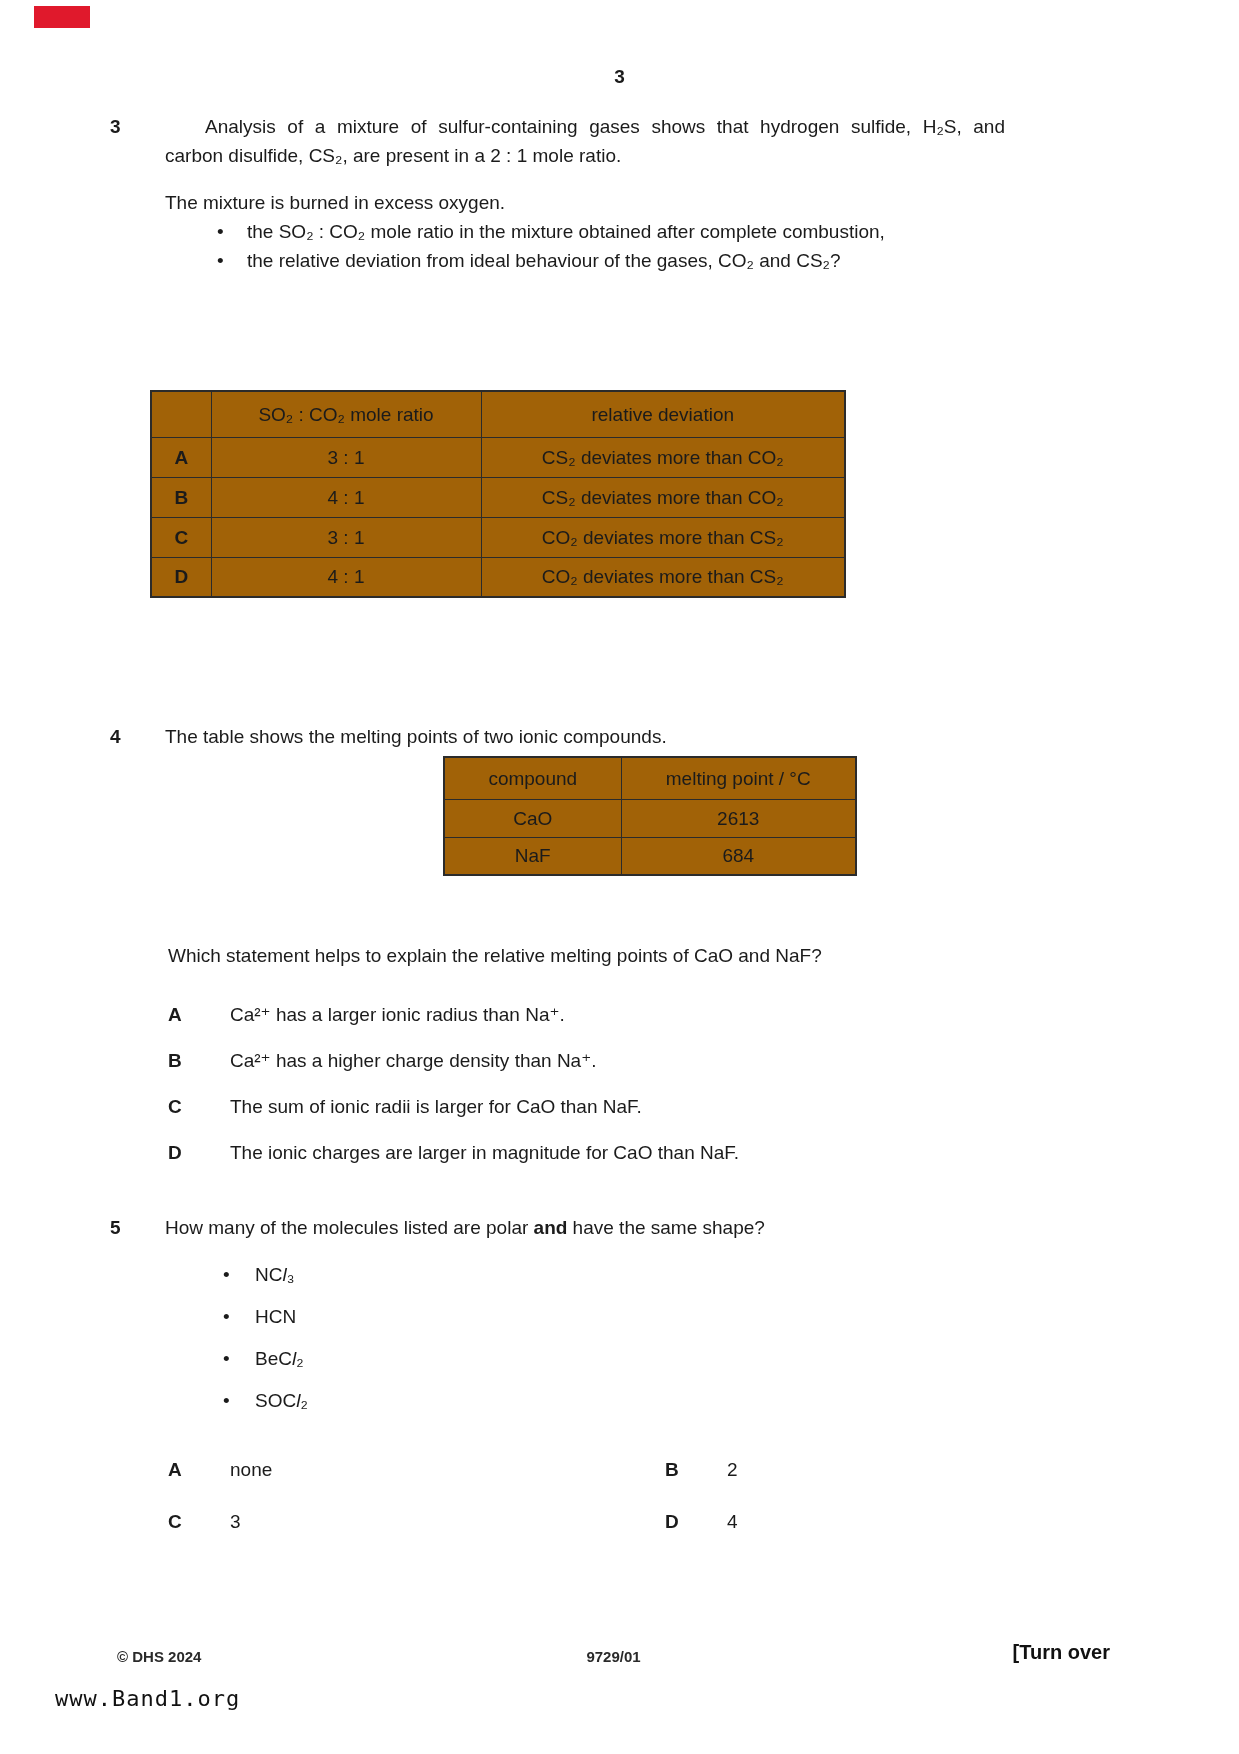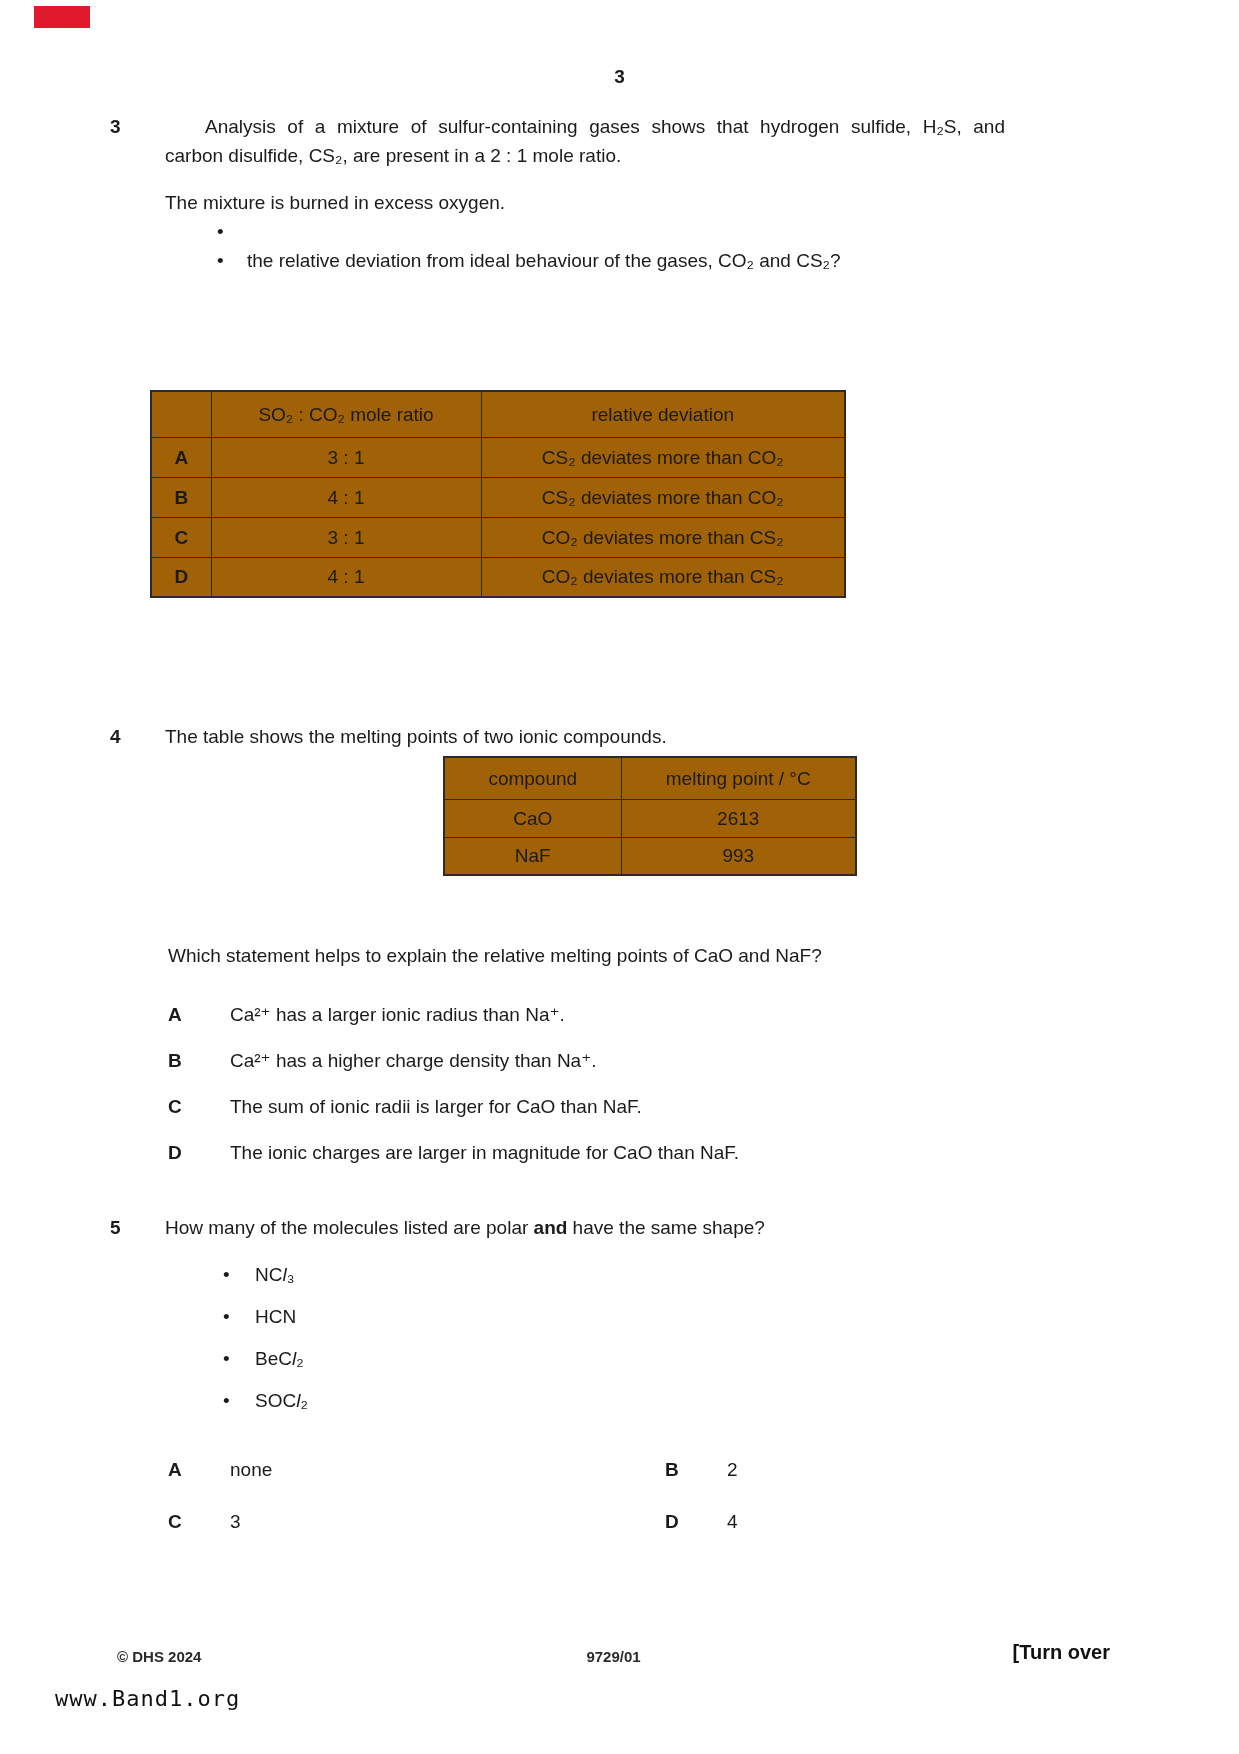--- a/index.html
+++ b/index.html
@@ -98,20 +98,21 @@
 
   <div class="qblock" style="left:110px; top:112px;">
     <div class="qnum">3</div>
     <div class="qbody">
       <div class="p-justify">Analysis of a mixture of sulfur-containing gases shows that hydrogen sulfide, H₂S, and</div>
       <div>carbon disulfide, CS₂, are present in a 2 : 1 mole ratio.</div>
       <div class="para-gap">The mixture is burned in excess oxygen.</div>
       <div class="q3-bullets">
         <div class="bullet-row">
           <span class="dot">•</span>
+          <span>the SO₂ : CO₂ mole ratio in the mixture obtained after complete combustion,</span>
         </div>
         <div class="bullet-row">
           <span class="dot">•</span>
           <span>the relative deviation from ideal behaviour of the gases, CO₂ and CS₂?</span>
         </div>
       </div>
     </div>
   </div>
 
   <table class="exam-table t3">
@@ -154,21 +155,21 @@
         <tr>
       <th class="c-compound">compound</th>
       <th class="c-mp">melting point / °C</th>
     </tr>
     <tr>
       <td class="c-compound">CaO</td>
       <td class="c-mp">2613</td>
     </tr>
     <tr>
       <td class="c-compound">NaF</td>
-      <td class="c-mp">993</td>
+      <td class="c-mp">684</td>
     </tr>
   </tbody>
     </table>
 
   <div class="q4-sect">
     <div>Which statement helps to explain the relative melting points of CaO and NaF?</div>
     <div class="option-row first">
       <span class="letter">A</span>
       <span>Ca²⁺ has a larger ionic radius than Na⁺.</span>
     </div>

